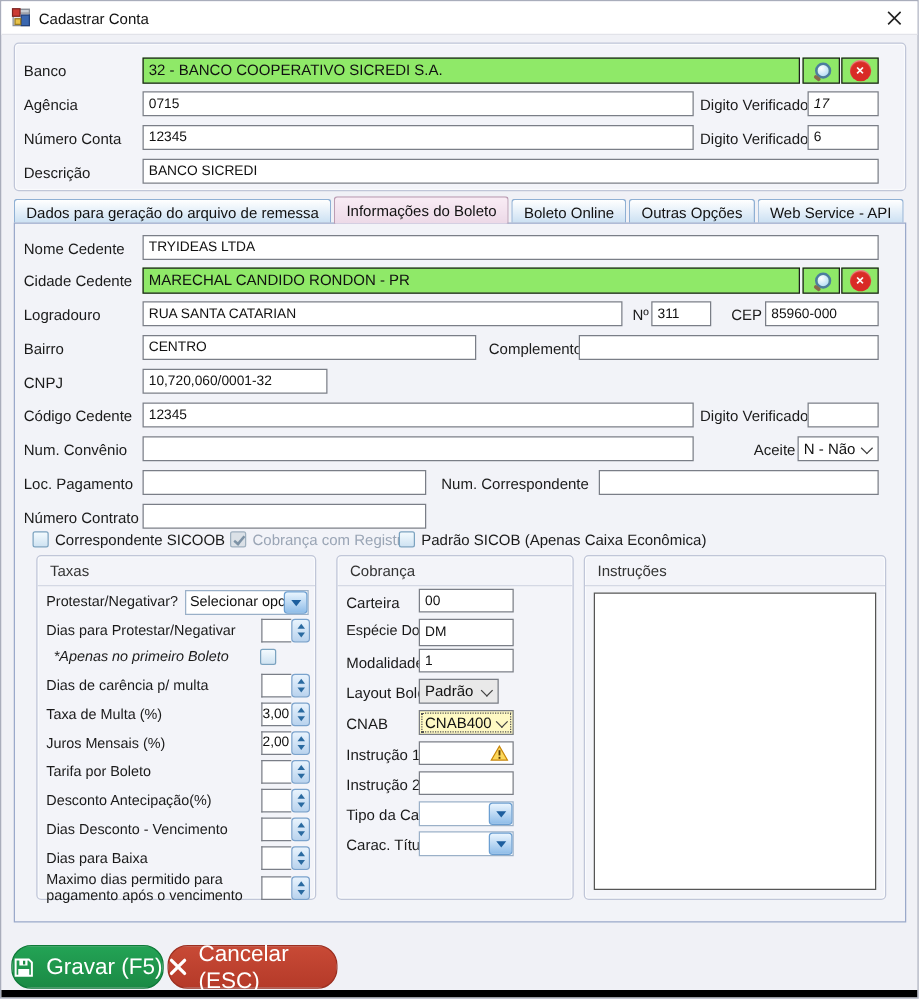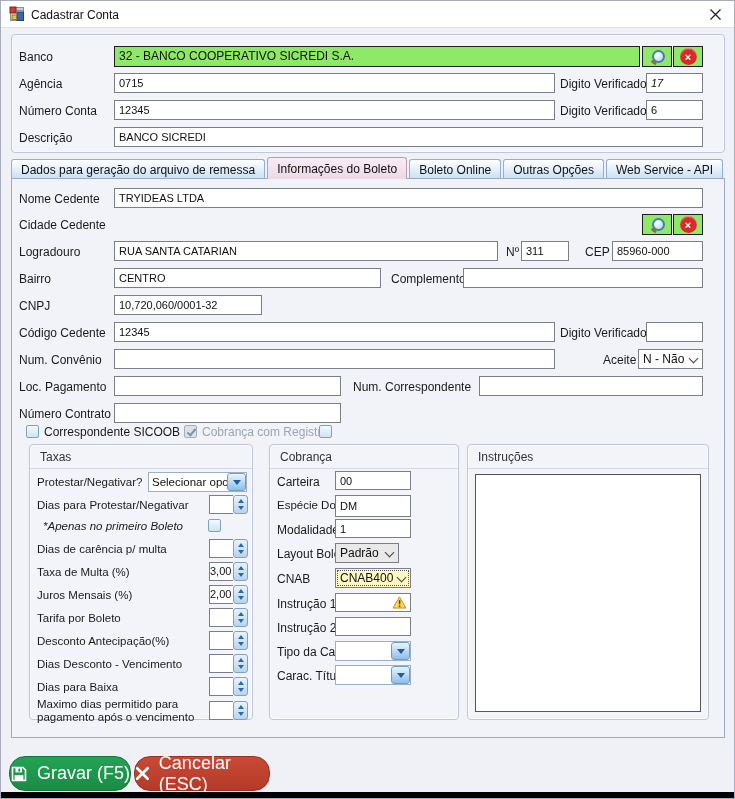--- a/index.html
+++ b/index.html
@@ -126,20 +126,21 @@
     <div class="tab">Boleto Online</div>
     <div class="tab">Outras Opções</div>
     <div class="tab">Web Service - API</div>
   </div>
   <div class="tabpanel"></div>
 
   <span class="L" style="left:18px;top:191px">Nome Cedente</span>
   <input class="T" style="left: 113px; top: 187px; width: 589px;" value="TRYIDEAS LTDA">
 
   <span class="L" style="left:18px;top:217px">Cidade Cedente</span>
+  <div class="T green" style="left:113px;top:213px;width:526px;height:21px;padding-top:2px">MARECHAL CANDIDO RONDON - PR</div>
   <div class="gbtn" style="left:641px;top:213px">
       <span class="mag"></span>
     </div>
   <div class="gbtn" style="left:672px;top:213px">
       <span class="redx">×</span>
     </div>
 
   <span class="L" style="left:18px;top:244px">Logradouro</span>
   <input class="T" style="left: 113px; top: 240px; width: 384px;" value="RUA SANTA CATARIAN">
   <span class="L" style="left:505px;top:244px">Nº</span>
@@ -174,20 +175,21 @@
   <input class="T" style="left: 478px; top: 375px; width: 224px;" value="">
 
   <span class="L" style="left:18px;top:406px">Número Contrato</span>
   <input class="T" style="left: 113px; top: 402px; width: 227px;" value="">
 
   <span class="cb" style="left:25px;top:424px"></span>
   <span class="L" style="left:43px;top:424px">Correspondente SICOOB</span>
   <span class="cb on dis" style="left:183px;top:424px"></span>
   <span class="L cblbl-dis" style="left:201px;top:424px">Cobrança com Registro</span>
   <span class="cb" style="left:318px;top:424px"></span>
+  <span class="L" style="left:336px;top:424px">Padrão SICOB (Apenas Caixa Econômica)</span>
 
   <div class="gbox" style="left:28px;top:443px;width:224px;height:276px">
     <div class="ghead">Taxas</div>
   </div>
   <span class="L" style="left:36px;top:475px;font-size:11.5px">Protestar/Negativar?</span>
   <div class="combo" style="left:147px;top:471px;width:99px">
     <span class="ctext" style="font-size:11.5px">Selecionar opc...</span>
       <span class="ddbtn"></span>
   </div>
   <span class="L" style="left:36px;top:498px;font-size:11.5px">Dias para Protestar/Negativar</span>

